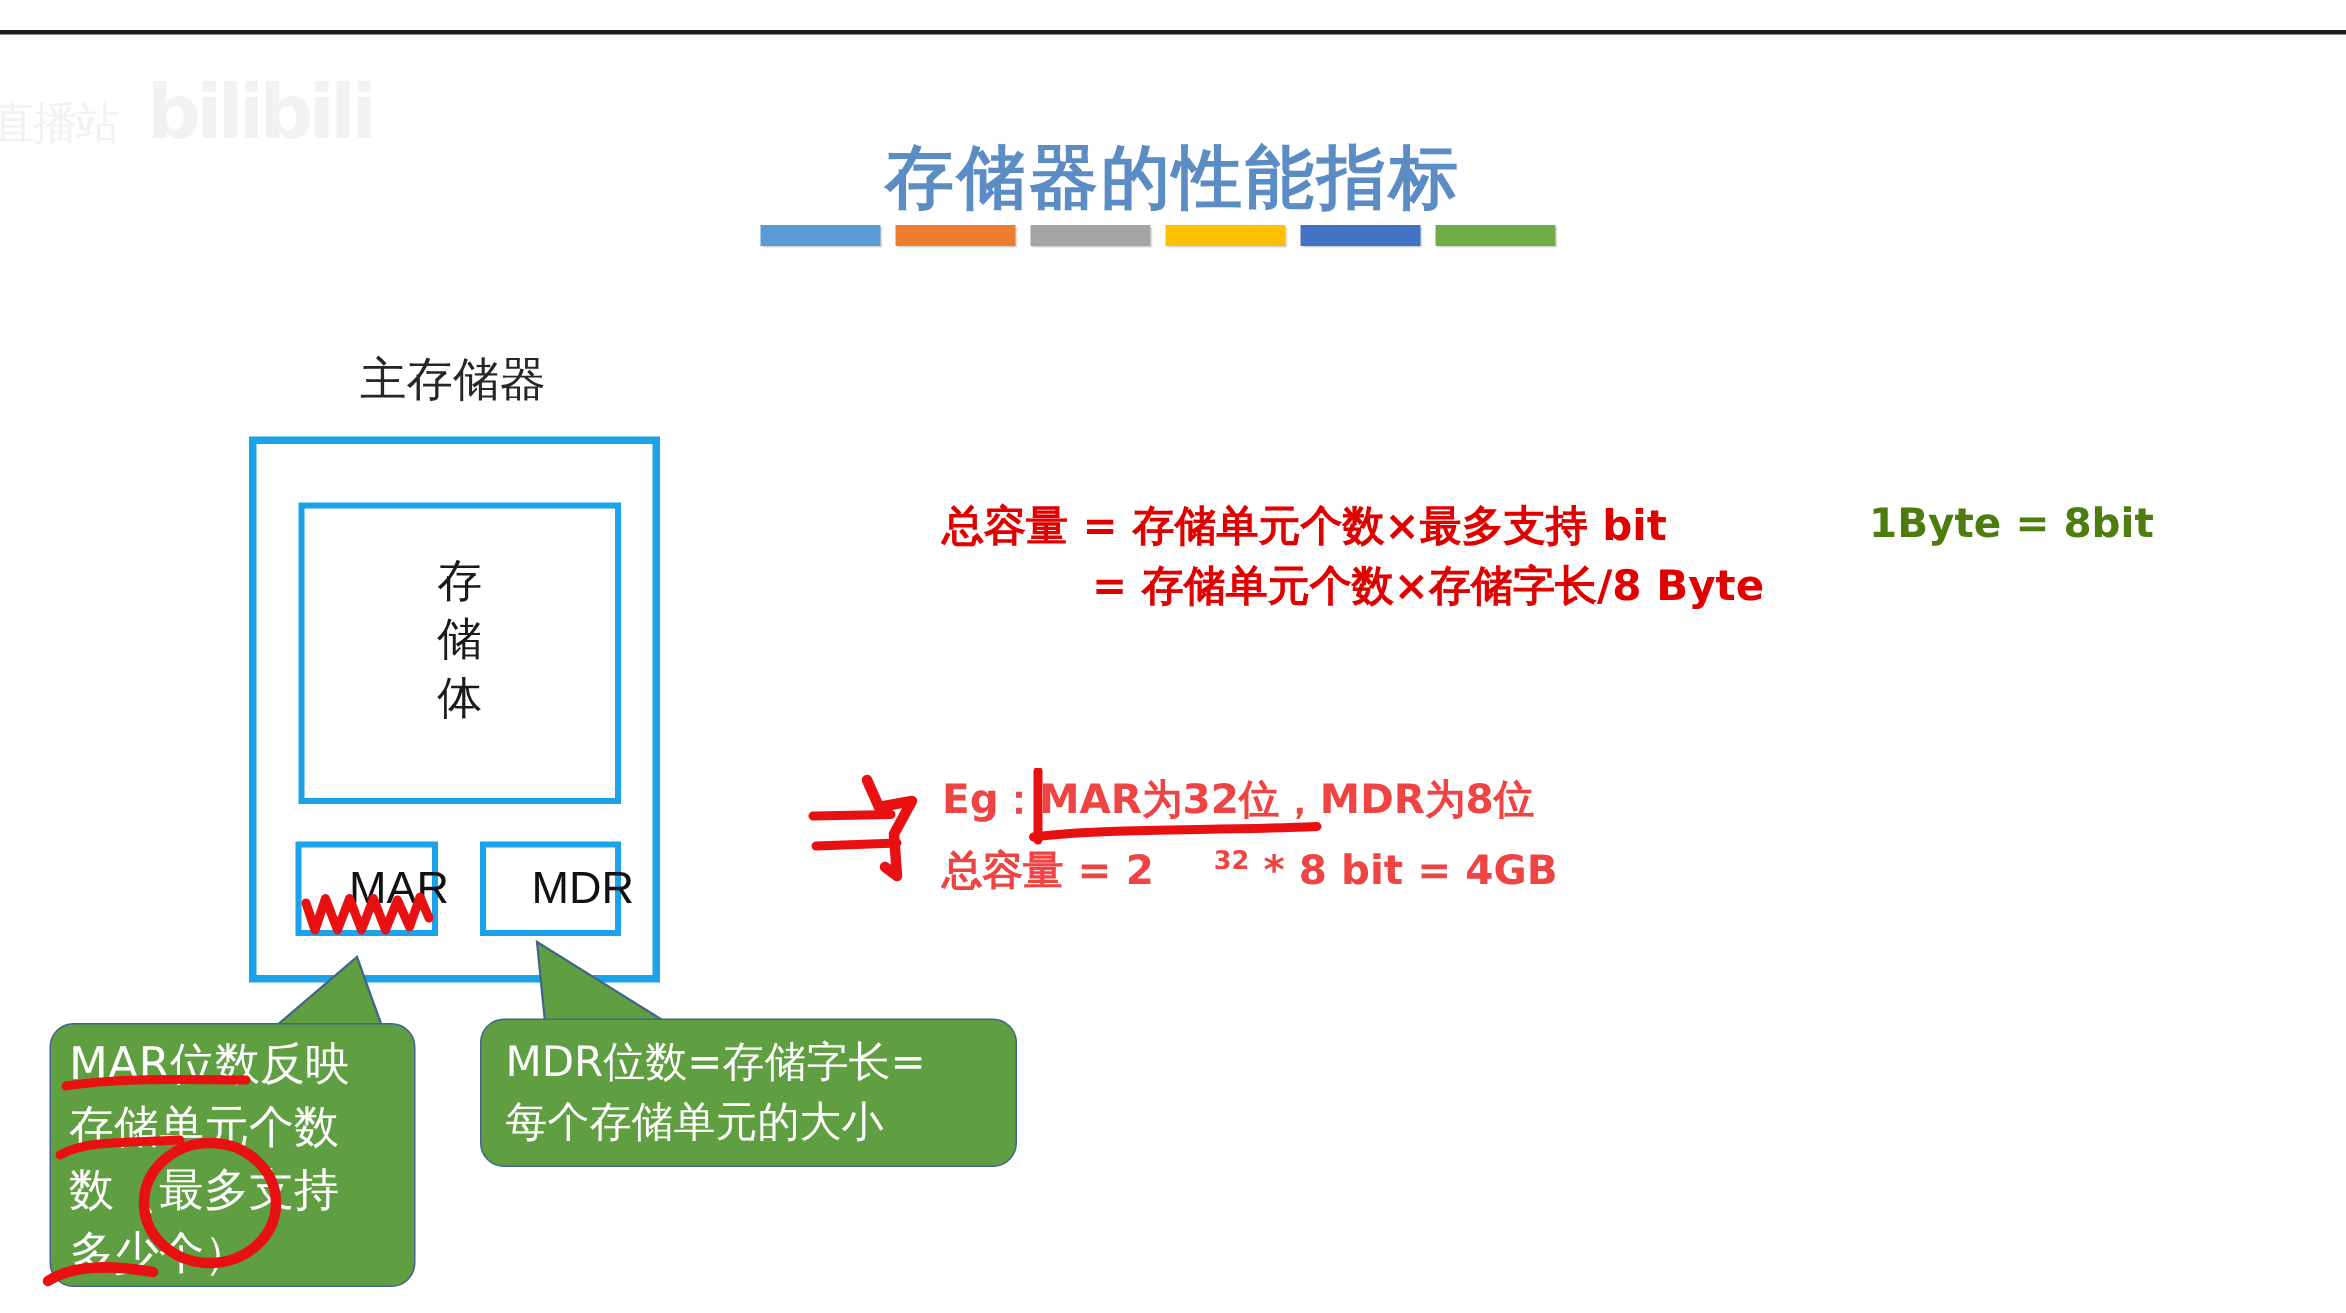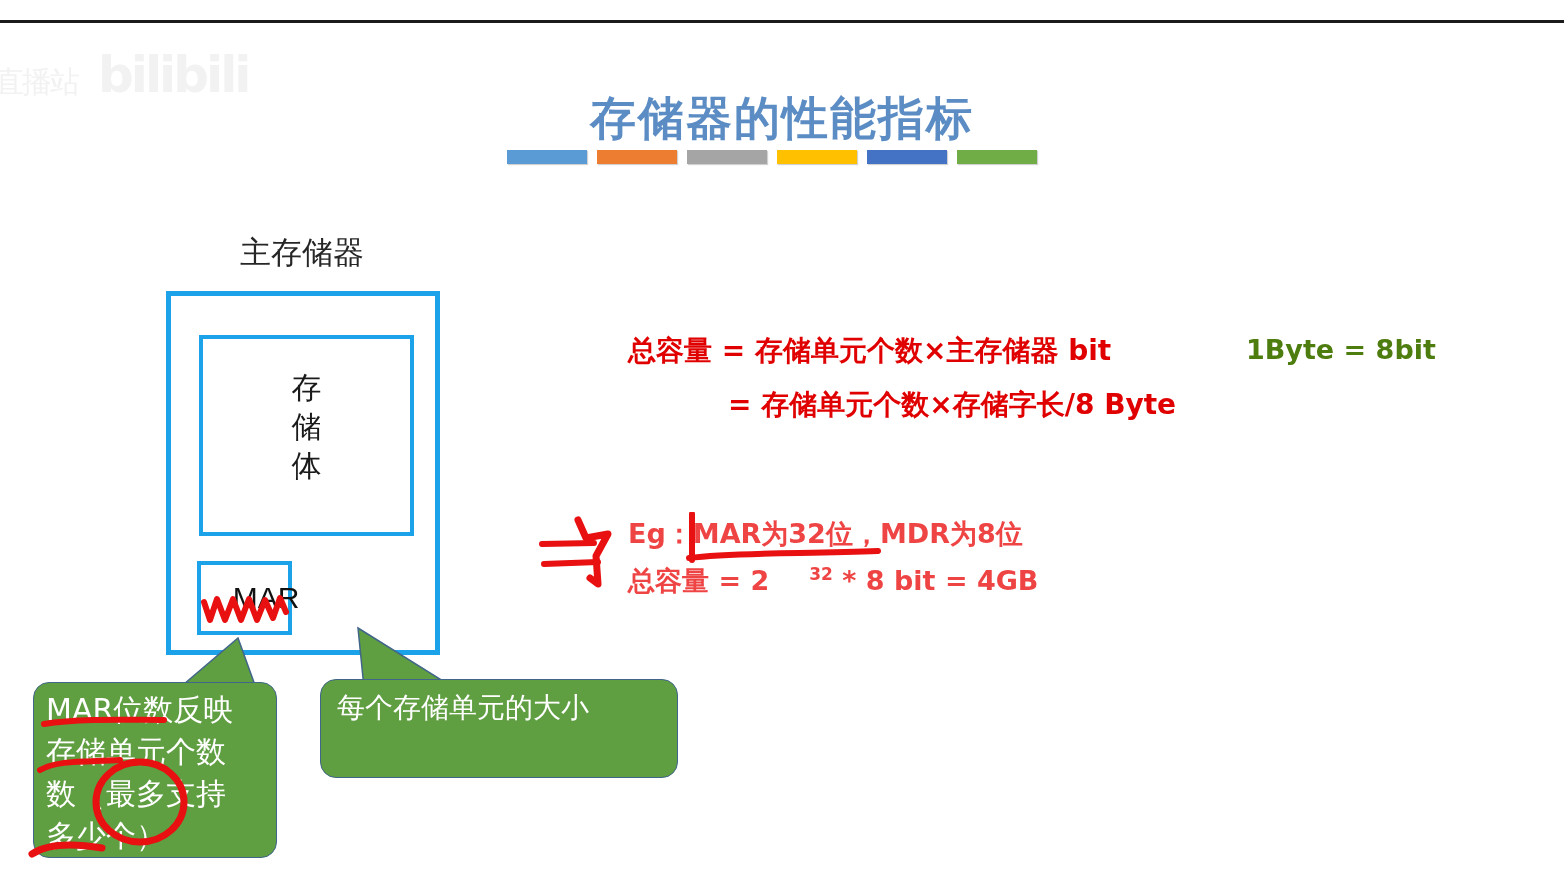--- a/index.html
+++ b/index.html
@@ -103,21 +103,21 @@
     width: 215px;
     text-align: center;
     font-size: 30px;
     line-height: 39px;
     color: #1a1a1a;
     font-family: "DejaVu Sans", sans-serif;
   }
   .reg-box {
     position: absolute;
     top: 561px;
-    height: 74px;
+    height: 63px;
     border: 4px solid #1ca2e8;
     box-sizing: border-box;
     display: flex;
     align-items: center;
     justify-content: center;
     font-size: 30px;
     color: #111;
     font-family: "Liberation Sans", sans-serif;
     padding-left: 43px;
   }
@@ -128,21 +128,21 @@
   .ink { position: absolute; pointer-events: none; }
 
   
   .formula {
     position: absolute;
     color: #e00000;
     font-weight: bold;
     font-family: "DejaVu Sans", sans-serif;
   }
   .f-line1 { left: 628px; top: 332px; font-size: 28px; white-space: nowrap; }
-  .f-line2 { left: 728px; top: 372px; font-size: 28px; white-space: nowrap; margin-top: 14px; }
+  .f-line2 { left: 728px; top: 372px; font-size: 28px; white-space: nowrap; }
   .f-byte  { left: 1246px; top: 334px; font-size: 27px; white-space: nowrap; }
 
   .eg-block {
     position: absolute;
     left: 628px; top: 514px;
     font-size: 27px;
     font-weight: bold;
     color: #ef4444;
     font-family: "DejaVu Sans", sans-serif;
     line-height: 40px;
@@ -202,26 +202,27 @@
   <div class="mem-label">主存储器</div>
   <div class="outer-box" style="border-color: rgb(28, 162, 232);"></div>
   <div class="inner-box" style="border-color: rgb(28, 162, 232);"></div>
   <div class="inner-text">
     <div>存</div>
     <div>储</div>
     <div>体</div>
   </div>
 
   <div class="reg-box reg-mar" style="border-color: rgb(28, 162, 232);">MAR</div>
+  <div class="reg-box reg-mdr" style="border-color: rgb(28, 162, 232);">MDR</div>
 
   <svg class="ink" style="left:200px; top:590px;" width="110" height="40" viewBox="0 0 110 40">
     <path d="M4,12 L10,30 L17,9 L25,30 L33,9 L41,30 L49,9 L57,30 L65,10 L73,28 L80,8 L86,22" fill="none" stroke="#e81010" stroke-width="6" stroke-linecap="round" stroke-linejoin="round"></path>
   </svg>
 
-  <div class="formula f-line1" style="color: rgb(224, 0, 0);">总容量 = 存储单元个数×主存储器  bit</div>
+  <div class="formula f-line1" style="color: rgb(224, 0, 0);">总容量 = 存储单元个数×最多支持  bit</div>
   <div class="formula f-line2" style="color: rgb(224, 0, 0);">= 存储单元个数×存储字长/8  Byte</div>
   <div class="formula f-byte" style="color: #4d7c0f;">1Byte = 8bit</div>
 
   <svg class="ink" style="left:536px; top:512px;" width="100" height="90" viewBox="0 0 100 90">
     <path d="M6,32 L58,31" fill="none" stroke="#e81010" stroke-width="6" stroke-linecap="round"></path>
     <path d="M8,52 L62,50" fill="none" stroke="#e81010" stroke-width="6" stroke-linecap="round"></path>
     <path d="M42,8 L50,26 L72,22 L60,44 L62,72 L54,66" fill="none" stroke="#e81010" stroke-width="7" stroke-linecap="round" stroke-linejoin="round"></path>
   </svg>
 
   <div class="eg-block">
@@ -248,20 +249,21 @@
     <div>MAR位数反映</div>
     <div>存储单元个数</div>
     <div>数（最多支持</div>
     <div>多少个）</div>
   </div>
 
   <svg class="tail" style="left:340px; top:626px;" width="130" height="70" viewBox="0 0 130 70">
     <path d="M18,2 L108,58 L24,62 Z" fill="#5f9e41" stroke="#41668a" stroke-width="1.5"></path>
   </svg>
   <div class="callout callout-right" style="background: rgb(95, 158, 65);">
+    <div>MDR位数=存储字长=</div>
     <div>每个存储单元的大小</div>
   </div>
 
   <svg class="ink" style="left:40px; top:714px;" width="130" height="18" viewBox="0 0 130 18">
     <path d="M4,10 C40,4 90,6 124,6" fill="none" stroke="#e81010" stroke-width="6" stroke-linecap="round"></path>
   </svg>
   <svg class="ink" style="left:36px; top:756px;" width="90" height="22" viewBox="0 0 90 22">
     <path d="M4,14 C22,4 48,6 84,4" fill="none" stroke="#e81010" stroke-width="6" stroke-linecap="round"></path>
   </svg>
   <svg class="ink" style="left:88px; top:754px;" width="110" height="96" viewBox="0 0 110 96">

